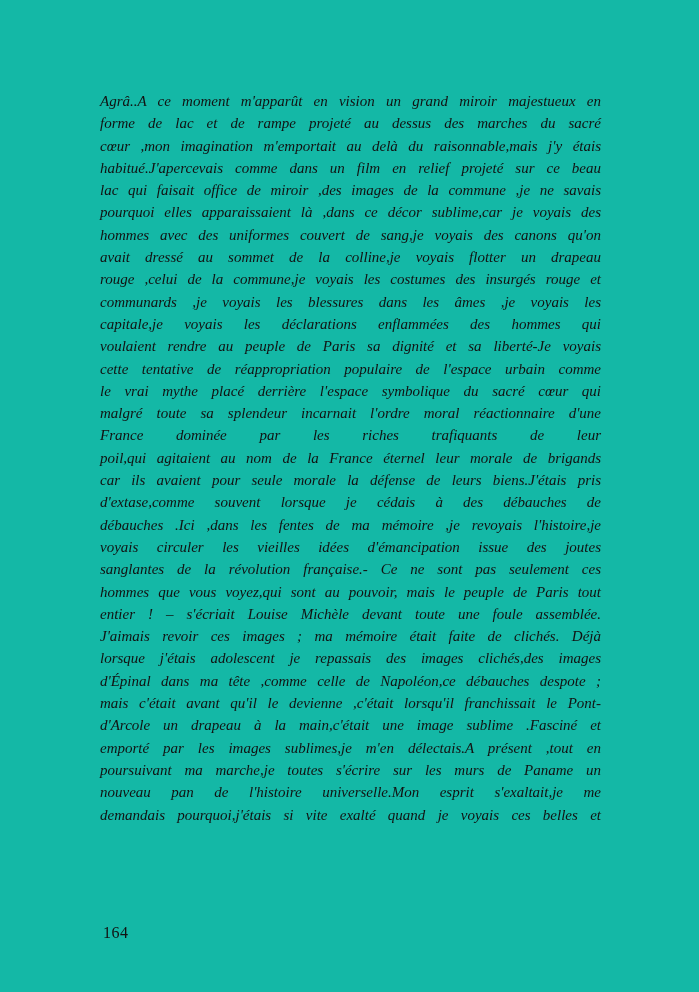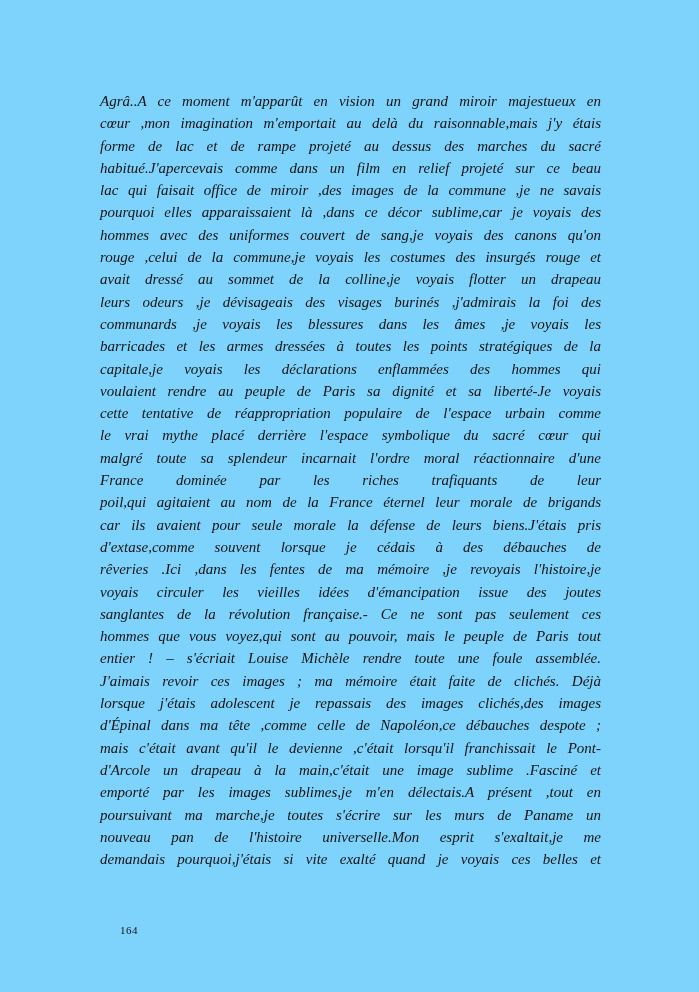--- a/index.html
+++ b/index.html
@@ -11,76 +11,74 @@
     width: 699px;
     height: 992px;
     position: relative;
     font-family: "Liberation Serif", serif;
     color: #121212;
     overflow: hidden;
   }
   .page {
     position: absolute;
     inset: 0;
-    background: #7dd3fc;
+    background: #14b8a6;
   }
   .text-block {
     position: absolute;
     left: 100px;
     top: 90px;
     width: 501px;
     font-style: italic;
     font-size: 15px;
   }
   .line {
     line-height: 22.3px;
     text-align: justify;
     text-align-last: justify;
     white-space: nowrap;
   }
   .page-number {
     position: absolute;
-    left: 120px;
+    left: 103px;
     top: 924px;
     font-style: normal;
-    font-size: 11px;
+    font-size: 16px;
     letter-spacing: 0.5px;
   }
 </style>
 </head>
 <body>
 
 <div class="page">
   <div class="text-block">
       <div class="line">Agrâ..A ce moment m'apparût en vision un grand miroir majestueux en</div>
+      <div class="line">forme de lac et de rampe projeté au dessus des marches du sacré</div>
       <div class="line">cœur ,mon imagination m'emportait au delà du raisonnable,mais j'y étais</div>
-      <div class="line">forme de lac et de rampe projeté au dessus des marches du sacré</div>
       <div class="line">habitué.J'apercevais comme dans un film en relief projeté sur ce beau</div>
       <div class="line">lac qui faisait office de miroir ,des images de la commune ,je ne savais</div>
       <div class="line">pourquoi elles apparaissaient là ,dans ce décor sublime,car je voyais des</div>
       <div class="line">hommes avec des uniformes couvert de sang,je voyais des canons qu'on</div>
+      <div class="line">avait dressé au sommet de la colline,je voyais flotter un drapeau</div>
       <div class="line">rouge ,celui de la commune,je voyais les costumes des insurgés rouge et</div>
-      <div class="line">avait dressé au sommet de la colline,je voyais flotter un drapeau</div>
-      <div class="line">leurs odeurs ,je dévisageais des visages burinés ,j'admirais la foi des</div>
       <div class="line">communards ,je voyais les blessures dans les âmes ,je voyais les</div>
-      <div class="line">barricades et les armes dressées à toutes les points stratégiques de la</div>
       <div class="line">capitale,je voyais les déclarations enflammées des hommes qui</div>
       <div class="line">voulaient rendre au peuple de Paris sa dignité et sa liberté-Je voyais</div>
       <div class="line">cette tentative de réappropriation populaire de l'espace urbain comme</div>
       <div class="line">le vrai mythe placé derrière l'espace symbolique du sacré cœur qui</div>
       <div class="line">malgré toute sa splendeur incarnait l'ordre moral réactionnaire d'une</div>
       <div class="line">France dominée par les riches trafiquants de leur</div>
       <div class="line">poil,qui agitaient au nom de la France éternel leur morale de brigands</div>
       <div class="line">car ils avaient pour seule morale la défense de leurs biens.J'étais pris</div>
       <div class="line">d'extase,comme souvent lorsque je cédais à des débauches de</div>
-      <div class="line">rêveries .Ici ,dans les fentes de ma mémoire ,je revoyais l'histoire,je</div>
+      <div class="line">débauches .Ici ,dans les fentes de ma mémoire ,je revoyais l'histoire,je</div>
       <div class="line">voyais circuler les vieilles idées d'émancipation issue des joutes</div>
       <div class="line">sanglantes de la révolution française.- Ce ne sont pas seulement ces</div>
       <div class="line">hommes que vous voyez,qui sont au pouvoir, mais le peuple de Paris tout</div>
-      <div class="line">entier ! – s'écriait Louise Michèle rendre toute une foule assemblée.</div>
+      <div class="line">entier ! – s'écriait Louise Michèle devant toute une foule assemblée.</div>
       <div class="line">J'aimais revoir ces images ; ma mémoire était faite de clichés. Déjà</div>
       <div class="line">lorsque j'étais adolescent je repassais des images clichés,des images</div>
       <div class="line">d'Épinal dans ma tête ,comme celle de Napoléon,ce débauches despote ;</div>
       <div class="line">mais c'était avant qu'il le devienne ,c'était lorsqu'il franchissait le Pont-</div>
       <div class="line">d'Arcole un drapeau à la main,c'était une image sublime .Fasciné et</div>
       <div class="line">emporté par les images sublimes,je m'en délectais.A présent ,tout en</div>
       <div class="line">poursuivant ma marche,je toutes s'écrire sur les murs de Paname un</div>
       <div class="line">nouveau pan de l'histoire universelle.Mon esprit s'exaltait,je me</div>
       <div class="line">demandais pourquoi,j'étais si vite exalté quand je voyais ces belles et</div>
     </div>

